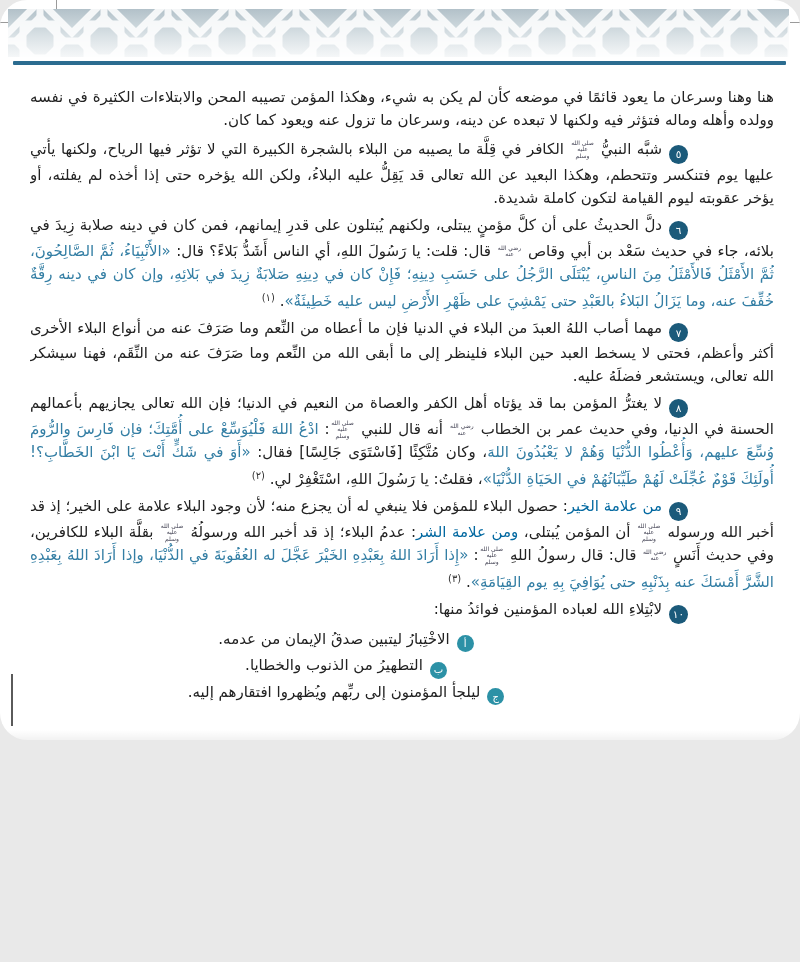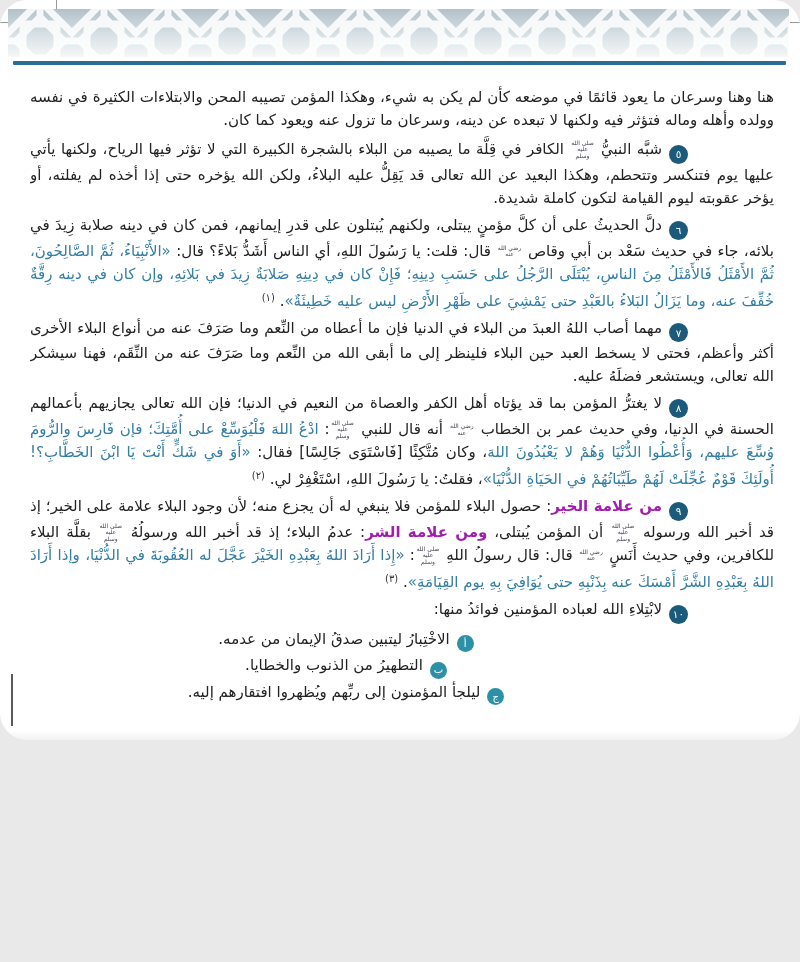--- a/index.html
+++ b/index.html
@@ -28,21 +28,21 @@
     font-size:10.5px;line-height:1;margin-left:7px;vertical-align:-4px;text-indent:0;
   }
   .sub{margin:0 112px 2px 0;text-align:center;}
   .sub-bullet{
     display:inline-flex;align-items:center;justify-content:center;
     width:17px;height:17px;border-radius:50%;background:#2c91a6;color:#fff;
     font-size:10px;line-height:1;margin-left:7px;vertical-align:-3px;
   }
   .seg-text{color:#222;}
   .seg-quote{color:#337ea4;}
-  .seg-bold{font-weight:bold;color:#a21caf;}
+  .seg-bold{font-weight:normal;color:#0369a1;}
   .seg-fn{font-size:10px;vertical-align:5px;color:#333;}
   .seg-hon{
     display:inline-block;width:26px;font-size:6px;line-height:6.5px;
     text-align:center;vertical-align:middle;color:#445;text-indent:0;
   }
   
   .fn-sep{position:absolute;top:788px;right:113px;width:95px;border-top:2px solid #3a3a3a;}
   .footnotes{
     position:absolute;top:793px;right:100px;direction:rtl;text-align:right;
     color:#2c2c2c;font-size:11.5px;line-height:25px;

